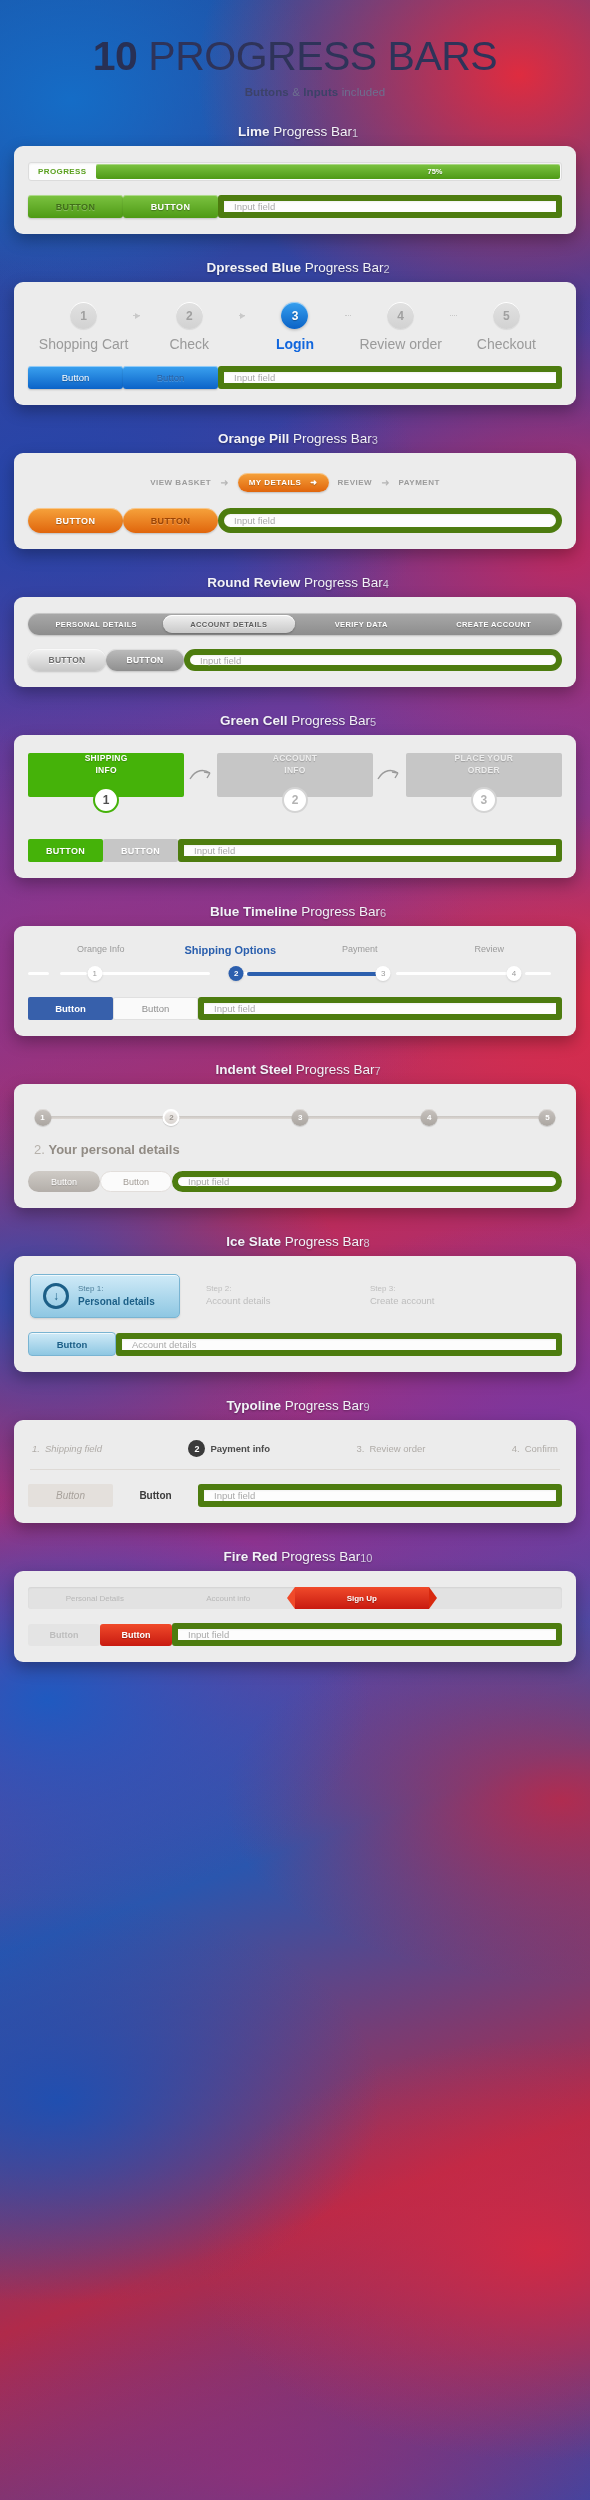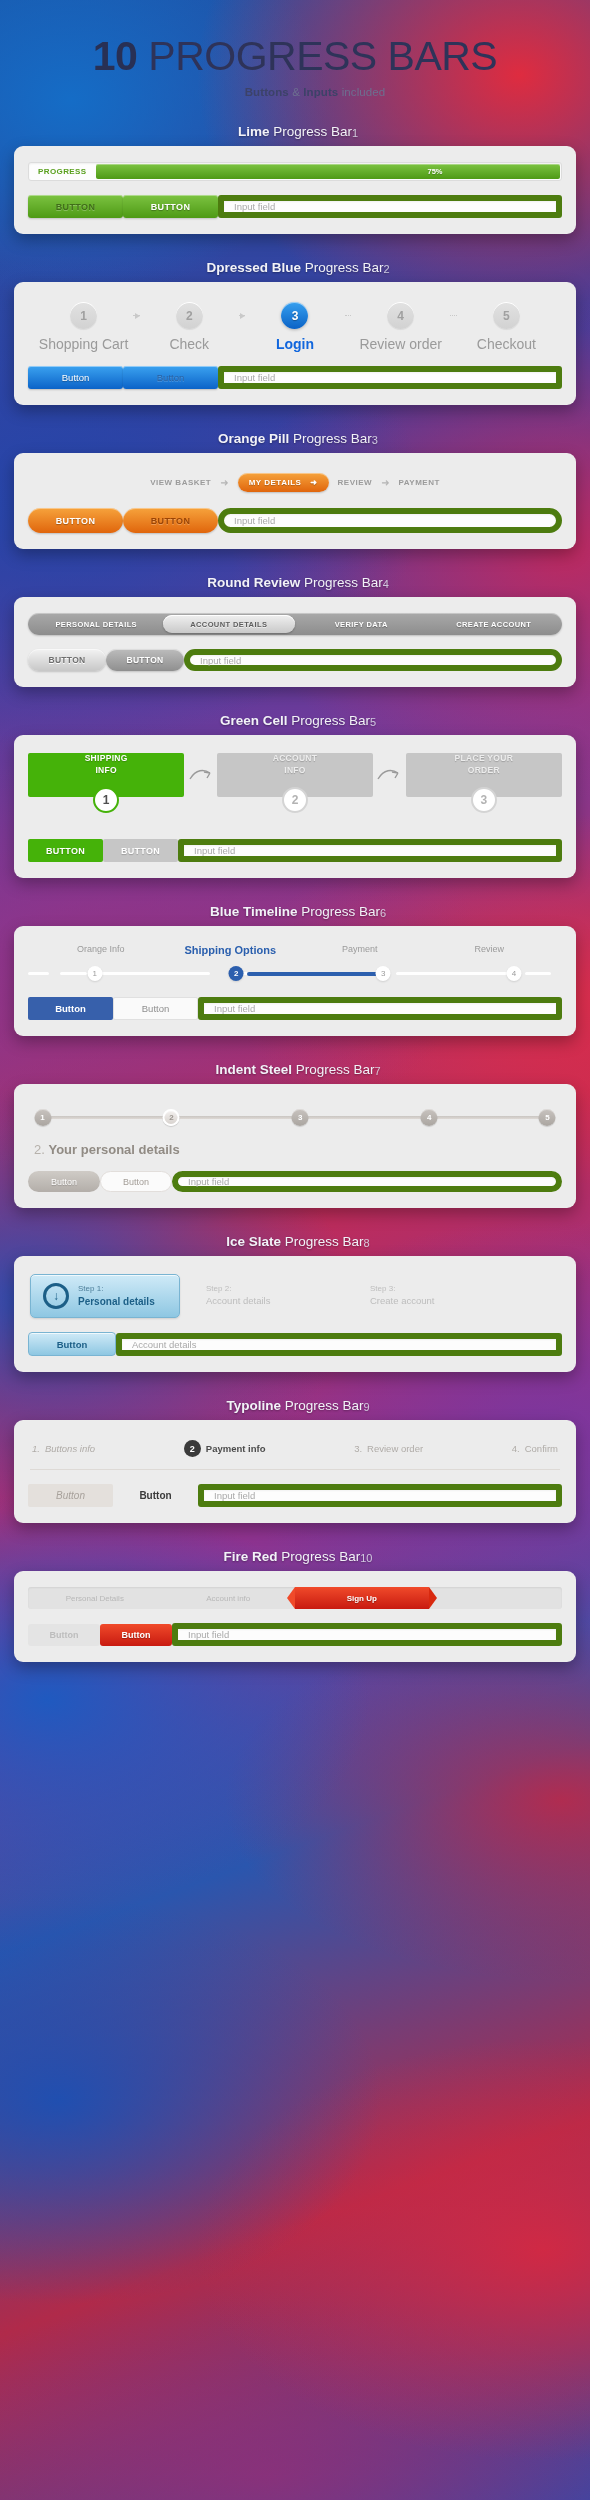--- a/index.html
+++ b/index.html
@@ -596,21 +596,21 @@
 
   <div class="sec">
     <div class="sec-head">
       <div class="sec-title"><b>Typoline</b><span> Progress Bar</span></div>
       <div class="sec-num">9</div>
     </div>
     <div class="card">
       <div class="ty-steps">
         <div class="ty-item">
           <span>1.</span>
-          <span>Buttons info</span>
+          <span>Shipping field</span>
         </div>
         <div class="ty-item on">
           <span class="ty-badge">2</span>
           <span>Payment info</span>
         </div>
         <div class="ty-item plain">
           <span>3.</span>
           <span>Review order</span>
         </div>
         <div class="ty-item plain">

